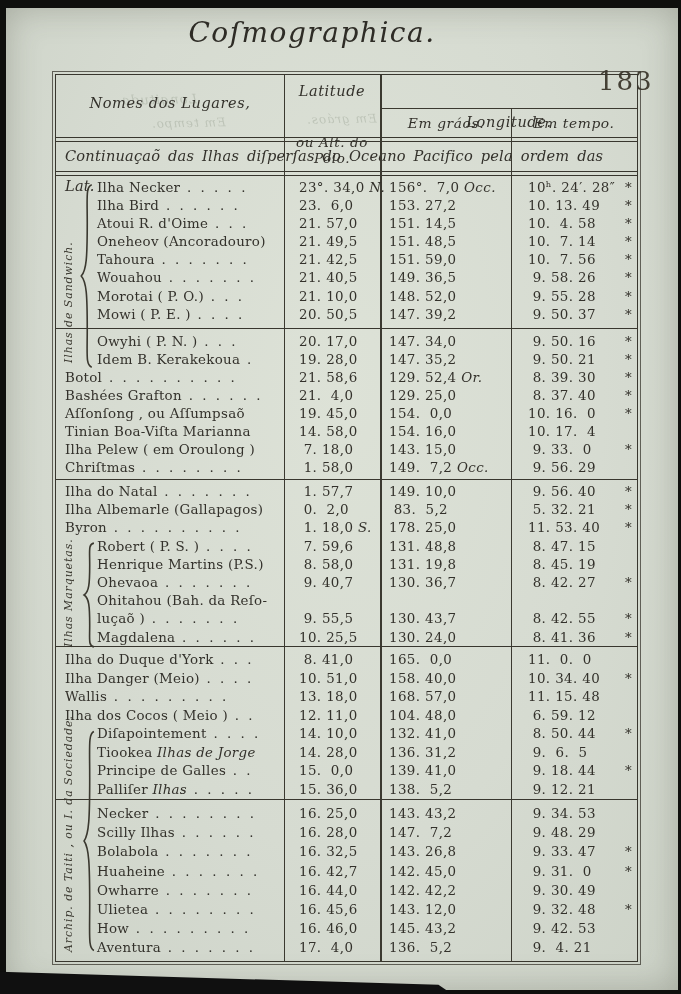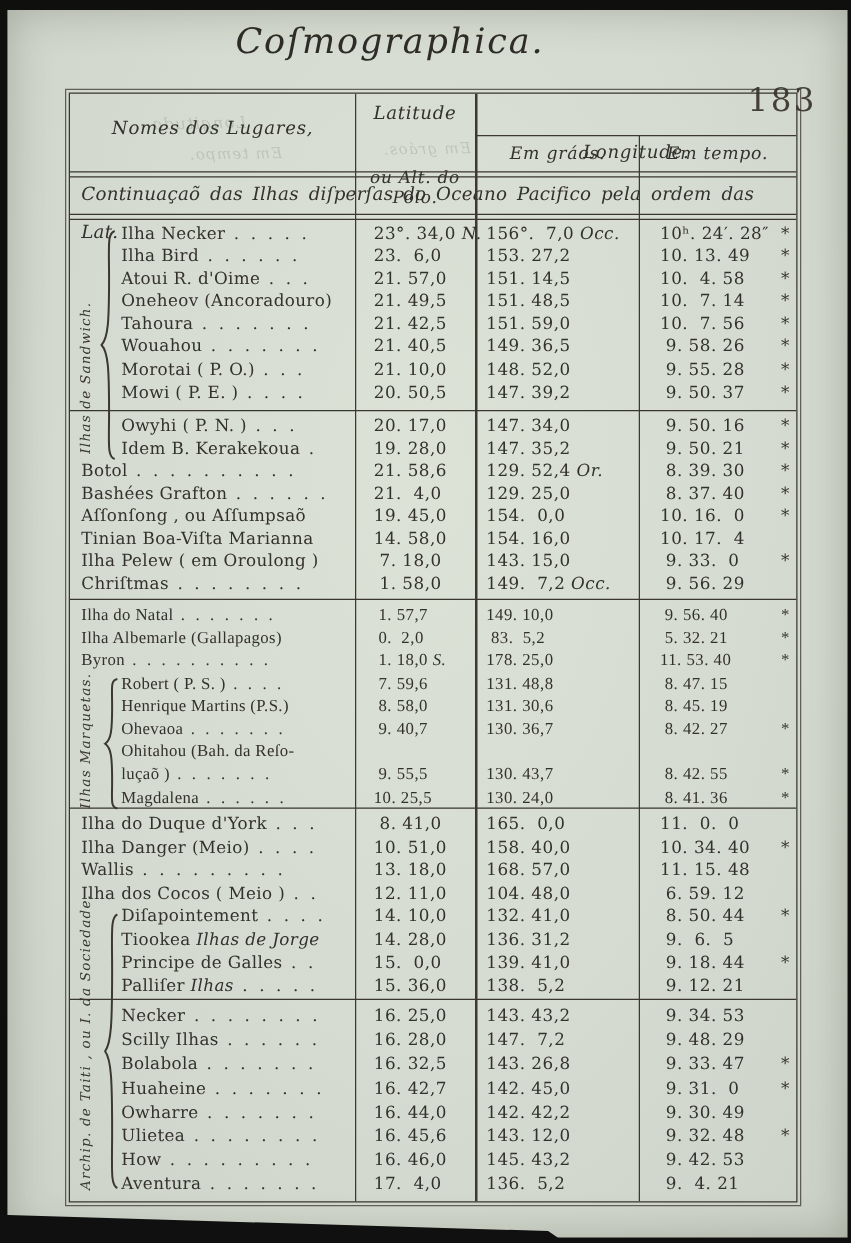--- a/index.html
+++ b/index.html
@@ -38,21 +38,21 @@
 
   .tbody{position:absolute;left:0;right:0;top:100px;height:782px;}
   .sec{position:relative;}
   .sec + .sec{border-top:1.6px solid #38362e;}
   .sec-a{height:304px;padding-top:4px;box-sizing:border-box;}
   .sec-b{height:167px;padding-top:3px;box-sizing:border-box;}
   .sec-c{height:153px;padding-top:4px;box-sizing:border-box;}
   .sec-d{height:158px;padding-top:4px;box-sizing:border-box;}
   .row{display:grid;grid-template-columns:228px 96px 131px 126px;}
   .sec-a .row{height:18.1px;line-height:18.1px;}
-  .sec-b .row{height:18.2px;line-height:18.2px;font-family:Liberation Serif, serif;}
+  .sec-b .row{height:18.2px;line-height:18.2px;}
   .sec-c .row{height:18.5px;line-height:18.5px;}
   .sec-d .row{height:19.2px;line-height:19.2px;}
   .sec-b .row.twoline{height:36.4px;align-items:end;}
   .subdiv{height:9px;position:relative;}
   .subdiv:before{content:"";position:absolute;left:0;right:0;top:4px;border-top:1.5px solid #38362e;}
   .c{font-size:13.4px;white-space:pre;color:#33312b;}
   .name{padding-left:9px;letter-spacing:.3px;overflow:hidden;}
   .name.ind{padding-left:41px;}
   .dots{letter-spacing:2.5px;}
   .itx,.sfx{font-style:italic;}
@@ -217,21 +217,21 @@
           </div>
           <div class="row">
             <div class="c name ind"><span class="nm">Robert ( P. S. )</span><span class="dots"> . . . .</span></div>
             <div class="c lat"><span class="val"> 7. 59,6</span></div>
             <div class="c lon"><span class="val">131. 48,8</span></div>
             <div class="c time"><span class="val"> 8. 47. 15</span></div>
           </div>
           <div class="row">
             <div class="c name ind"><span class="nm">Henrique Martins (P.S.)</span></div>
             <div class="c lat"><span class="val"> 8. 58,0</span></div>
-            <div class="c lon"><span class="val">131. 30,6</span></div>
+            <div class="c lon"><span class="val">131. 19,8</span></div>
             <div class="c time"><span class="val"> 8. 45. 19</span></div>
           </div>
           <div class="row">
             <div class="c name ind"><span class="nm">Ohevaoa</span><span class="dots"> . . . . . . .</span></div>
             <div class="c lat"><span class="val"> 9. 40,7</span></div>
             <div class="c lon"><span class="val">130. 36,7</span></div>
             <div class="c time"><span class="val"> 8. 42. 27</span><span class="star">*</span></div>
           </div>
           <div class="row twoline">
             <div class="c name ind"><div class="l"><span class="nm">Ohitahou (Bah. da Reſo-</span></div><div class="l"><span class="nm">luçaõ )</span><span class="dots"> . . . . . . .</span></div></div>

